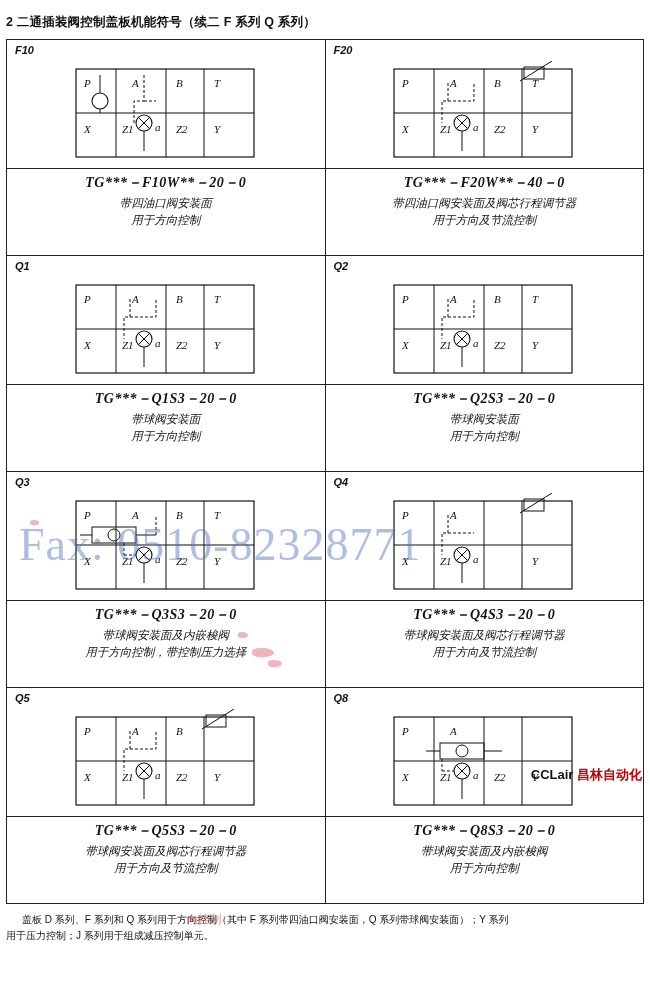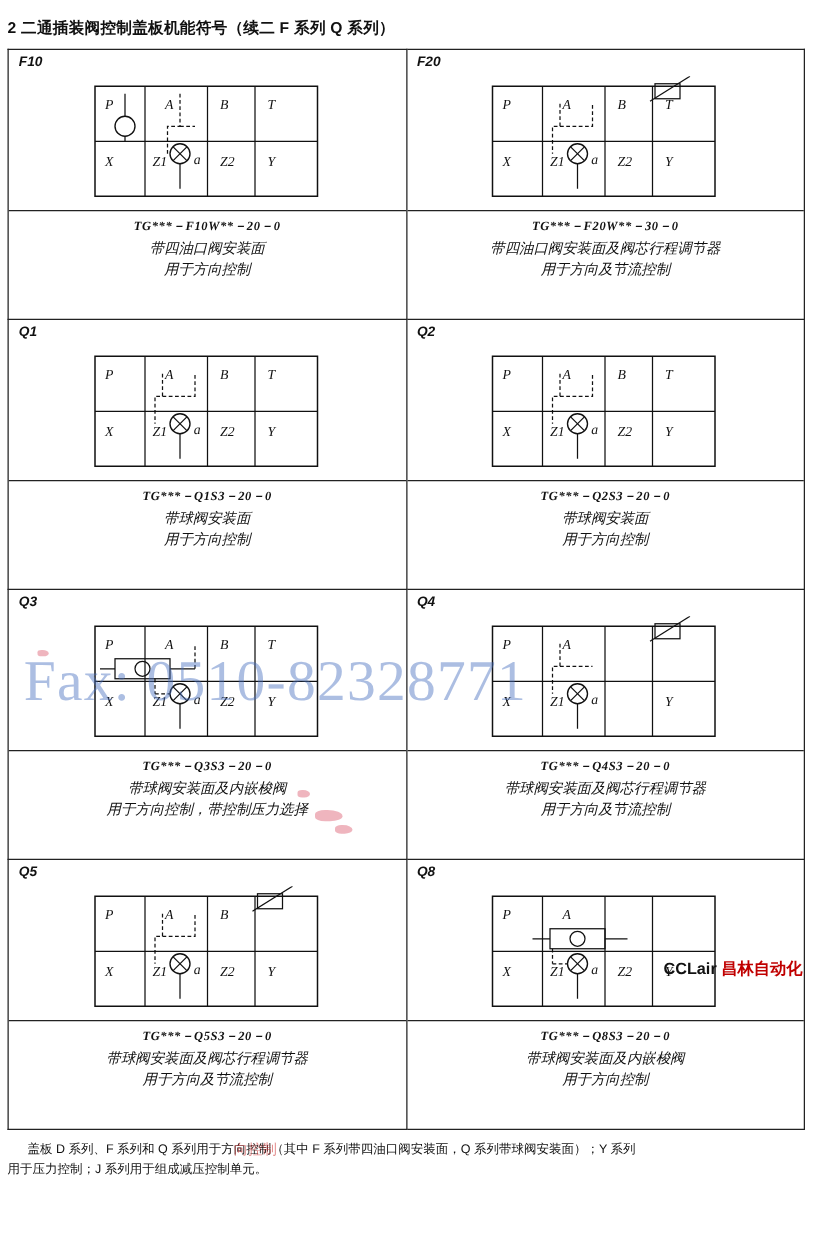--- a/index.html
+++ b/index.html
@@ -71,21 +71,21 @@
     margin: 0 -6px 0 -6px;
     height: 0;
   }
   .desc {
     padding-top: 5px;
     text-align: center;
     flex: 1 1 auto;
   }
   .desc .model {
     font-family: "Liberation Serif", serif;
-    font-size: 10px;
+    font-size: 14px;
     font-weight: bold;
     letter-spacing: 0.5px;
     margin-bottom: 3px;
     color: #111;
   }
   .desc .line {
     font-size: 11.5px;
     line-height: 17px;
     color: #111;
   }
@@ -224,21 +224,21 @@
               <line x1="93.5" y1="56.5" x2="82.5" y2="67.5" stroke="#111" stroke-width="1"></line>
               <text class="stxt" x="99" y="70">a</text>
               <line x1="88" y1="70" x2="88" y2="90" stroke="#111" stroke-width="1"></line>
 
               <rect x="150" y="6" width="20" height="12" fill="none" stroke="#111" stroke-width="1"></rect>
               <line x1="146" y1="20" x2="178" y2="0" stroke="#111" stroke-width="1"></line>
             </svg>
           </div>
           <div class="sep"></div>
           <div class="desc">
-            <div class="model">TG***－F20W**－30－0</div>
+            <div class="model">TG***－F20W**－40－0</div>
             <div class="line">带四油口阀安装面及阀芯行程调节器</div>
             <div class="line">用于方向及节流控制</div>
           </div>
         </div>
       </td>
     </tr>
     <tr>
 
       <td class="cell">
         <div class="cell-inner">

